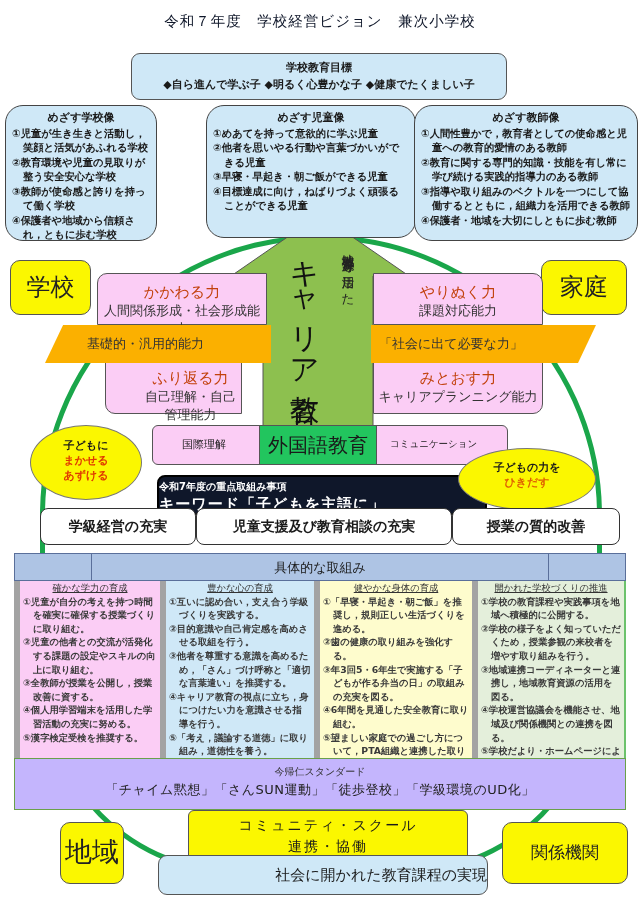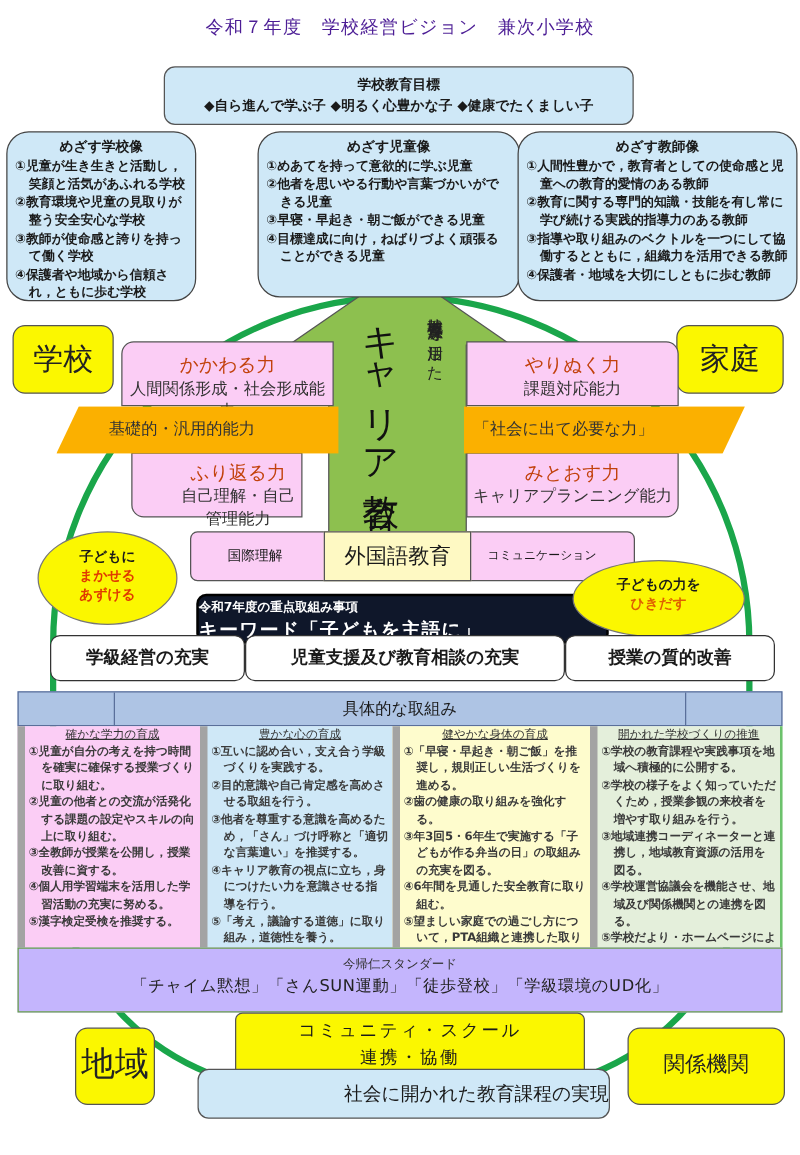--- a/index.html
+++ b/index.html
@@ -1,19 +1,19 @@
 <!DOCTYPE html>
 <html><head>
 <meta charset="utf-8">
 <style>
   * { box-sizing: border-box; margin: 0; padding: 0; }
   html, body { width: 640px; height: 924px; background: #ffffff; overflow: hidden; }
   body { position: relative; font-family: "DejaVu Sans", "Liberation Sans", sans-serif; color: #1a1a1a; }
   .abs { position: absolute; }
-  .title { top: 12px; left: 0; width: 640px; text-align: center; font-size: 14.5px; letter-spacing: 1px; color: #4c1d95; }
+  .title { top: 12px; left: 0; width: 640px; text-align: center; font-size: 14.5px; letter-spacing: 1px; color: #0f172a; }
 
   .goal { left: 131px; top: 53px; width: 376px; height: 47px; background: #cfe8f7; border: 1.5px solid #555; border-radius: 9px; text-align: center; font-weight: bold; font-size: 11px; line-height: 17px; padding-top: 5px; }
 
   .vision { background: #cfe8f7; border: 1.5px solid #444; border-radius: 18px; font-weight: bold; font-size: 10.3px; line-height: 14.5px; padding: 5px 6px 4px 6px; }
   .vision .h { text-align: center; font-size: 11px; }
   .vision .it { padding-left: 11px; text-indent: -11px; }
   .v1 { left: 5px; top: 105px; width: 152px; height: 136px; }
   .v2 { left: 206px; top: 105px; width: 210px; height: 133px; }
   .v3 { left: 414px; top: 105px; width: 224px; height: 136px; }
 
@@ -37,21 +37,21 @@
 
   .box-yellow { background: #fbf700; border: 1.5px solid #555; border-radius: 10px; text-align: center; color: #222; }
   .gakko { left: 10px; top: 260px; width: 81px; height: 55px; font-size: 24px; line-height: 52px; }
   .katei { left: 541px; top: 260px; width: 86px; height: 55px; font-size: 24px; line-height: 52px; }
   .chiiki { left: 60px; top: 822px; width: 64px; height: 62px; font-size: 27px; line-height: 58px; }
   .kankei { left: 502px; top: 822px; width: 126px; height: 62px; font-size: 17px; line-height: 58px; }
 
   .foreign-row { left: 152px; top: 425px; width: 356px; height: 40px; }
   .fr-pink { left: 0; top: 0; width: 356px; height: 40px; background: #fbcdf5; border: 1.5px solid #555; border-radius: 6px; }
   .fr-left { left: 30px; top: 12px; font-size: 11px; }
-  .fr-green { left: 107px; top: 0; width: 118px; height: 40px; background: #fef9c3; border: 1px solid #555; font-size: 17px; line-height: 38px; text-align: center; }
+  .fr-green { left: 107px; top: 0; width: 118px; height: 40px; background: #22c55e; border: 1px solid #555; font-size: 20px; line-height: 38px; text-align: center; }
   .fr-right { left: 238px; top: 13px; font-size: 9.5px; }
 
   .cloud { background: #fbf700; border: 1.5px solid #777; border-radius: 50%; text-align: center; font-size: 11px; line-height: 15px; font-weight: bold; }
   .cloud-l { left: 30px; top: 425px; width: 112px; height: 75px; padding-top: 12px; }
   .cloud-r { left: 458px; top: 448px; width: 138px; height: 62px; padding-top: 11px; }
   .cl-red { color: #e03a00; }
   .cl-orange { color: #e06000; }
 
   .red-band { left: 157px; top: 475px; width: 330px; height: 40px; background: #0f172a; border-radius: 8px; border: 2px solid #000000; color: #fff; text-align: left; font-weight: bold; }
   .rb-1 { font-size: 10px; line-height: 14px; padding-top: 3px; }

